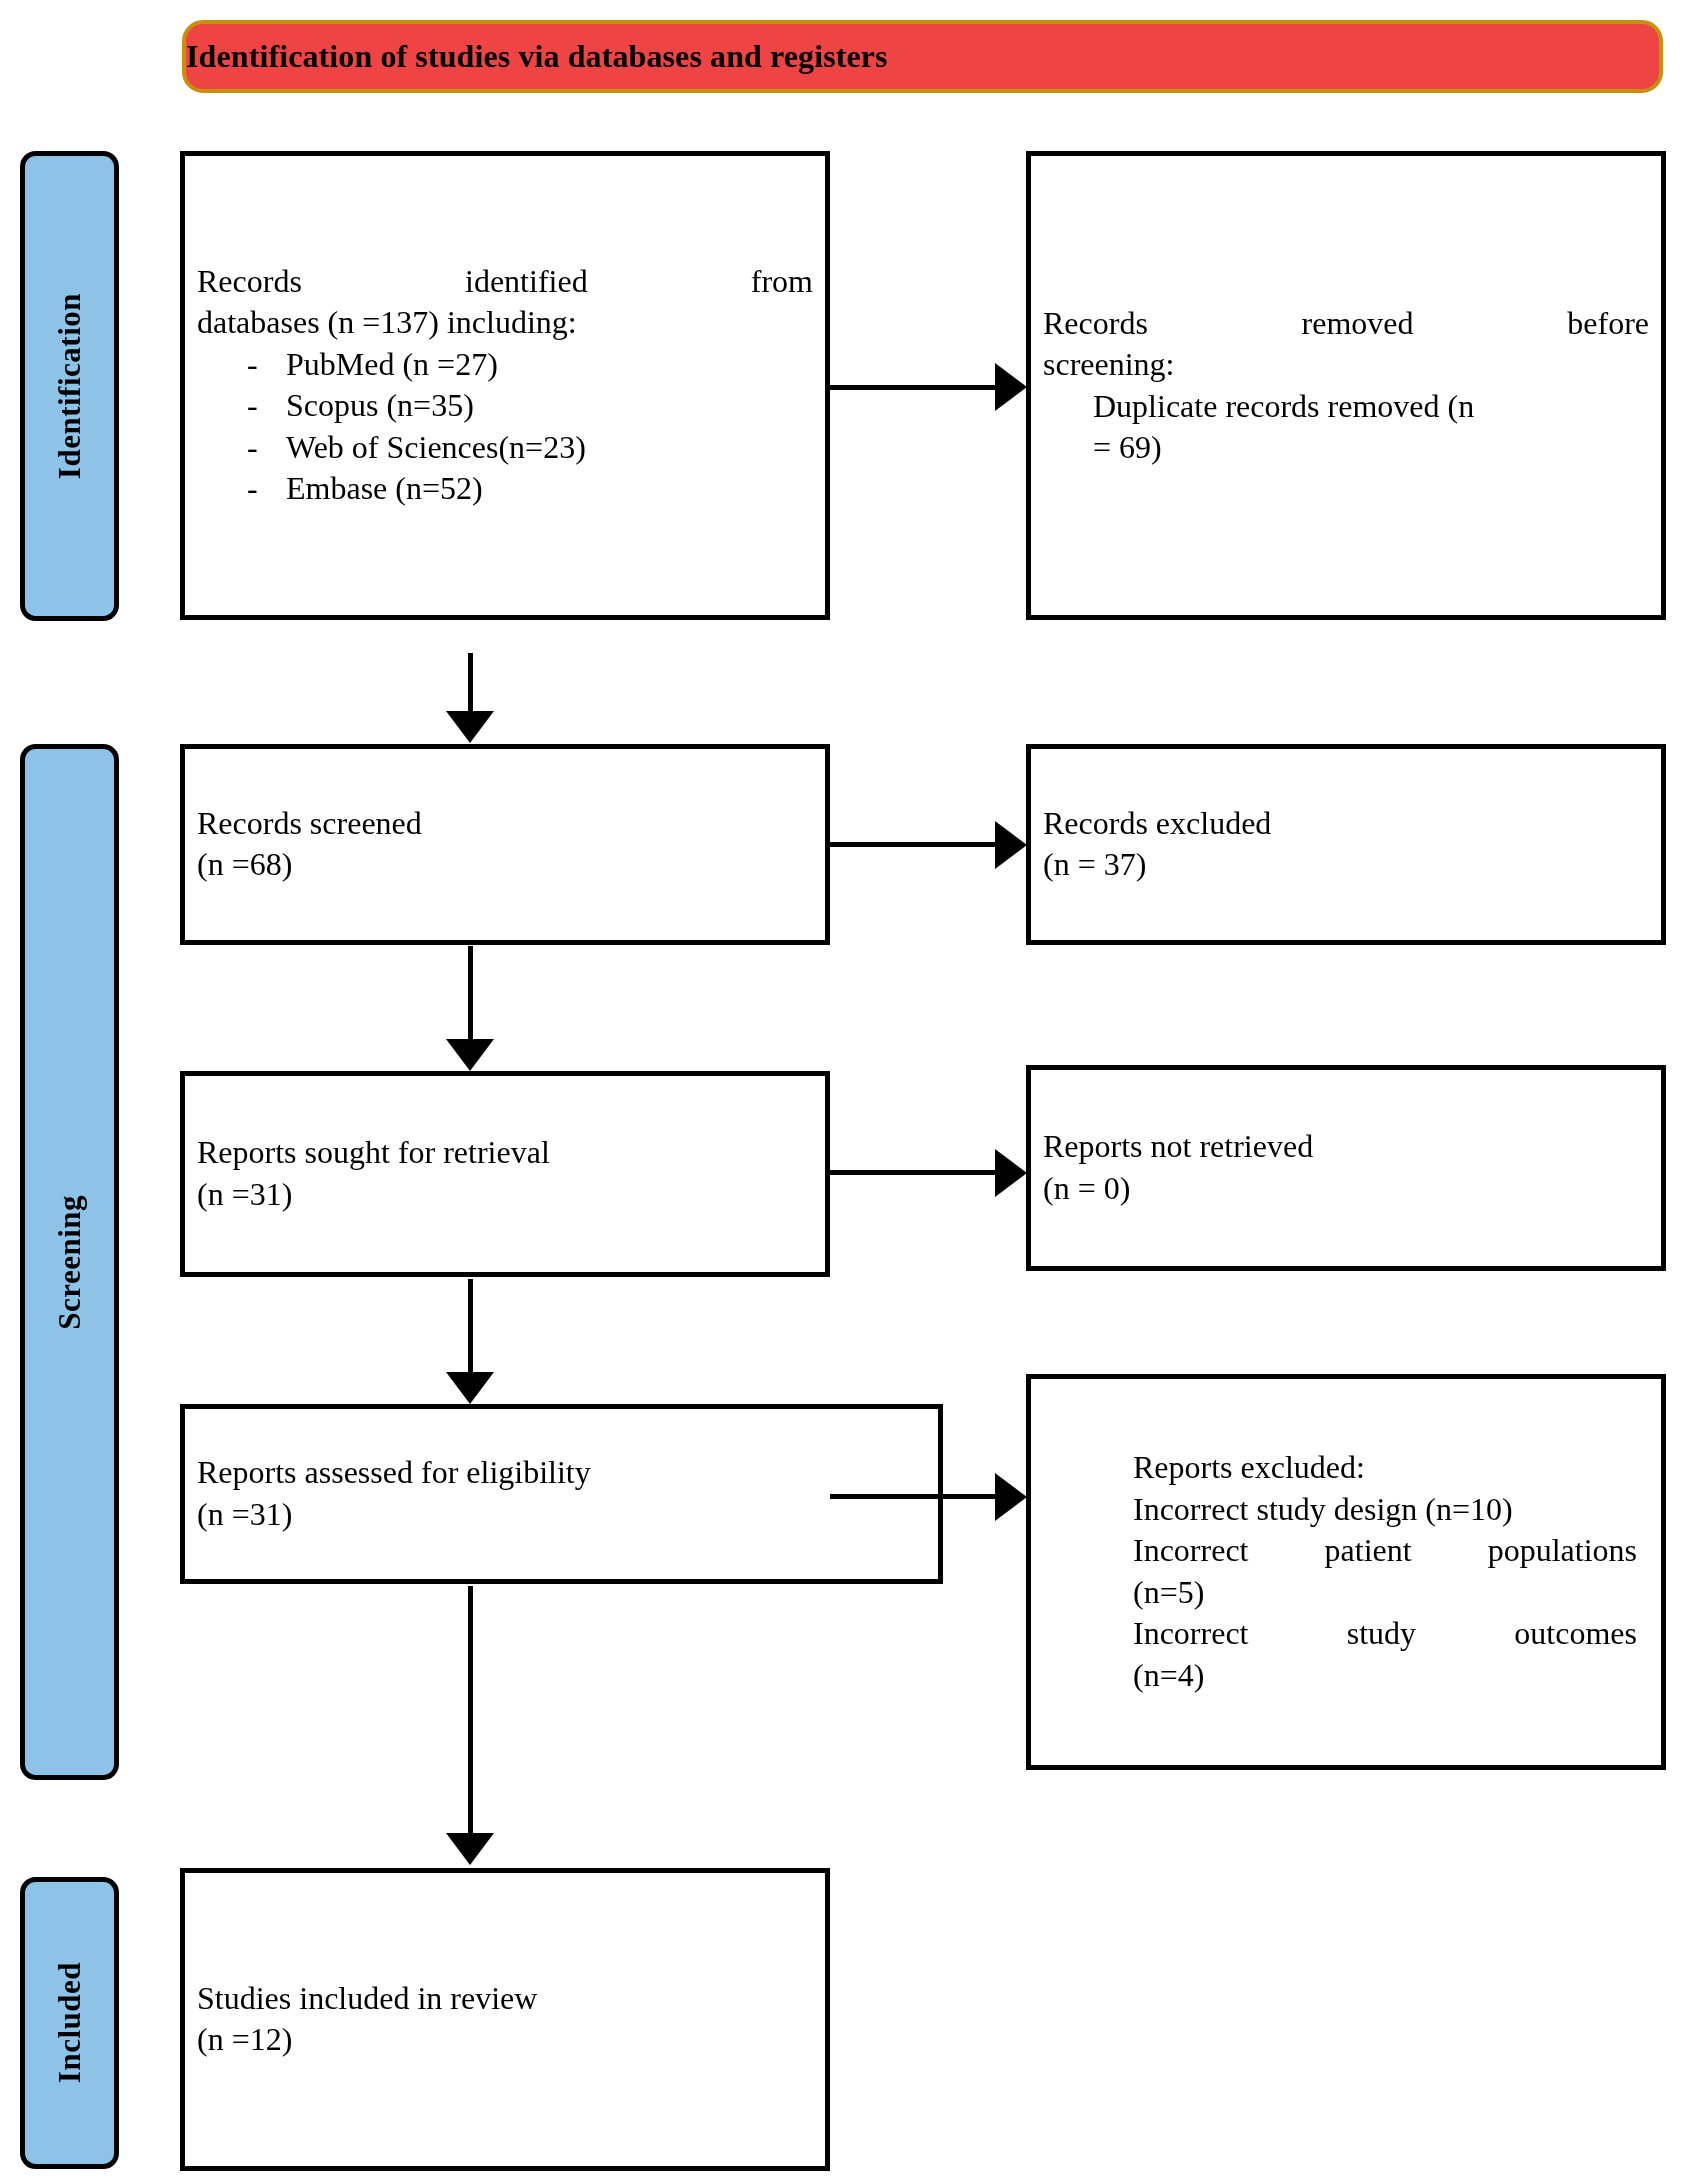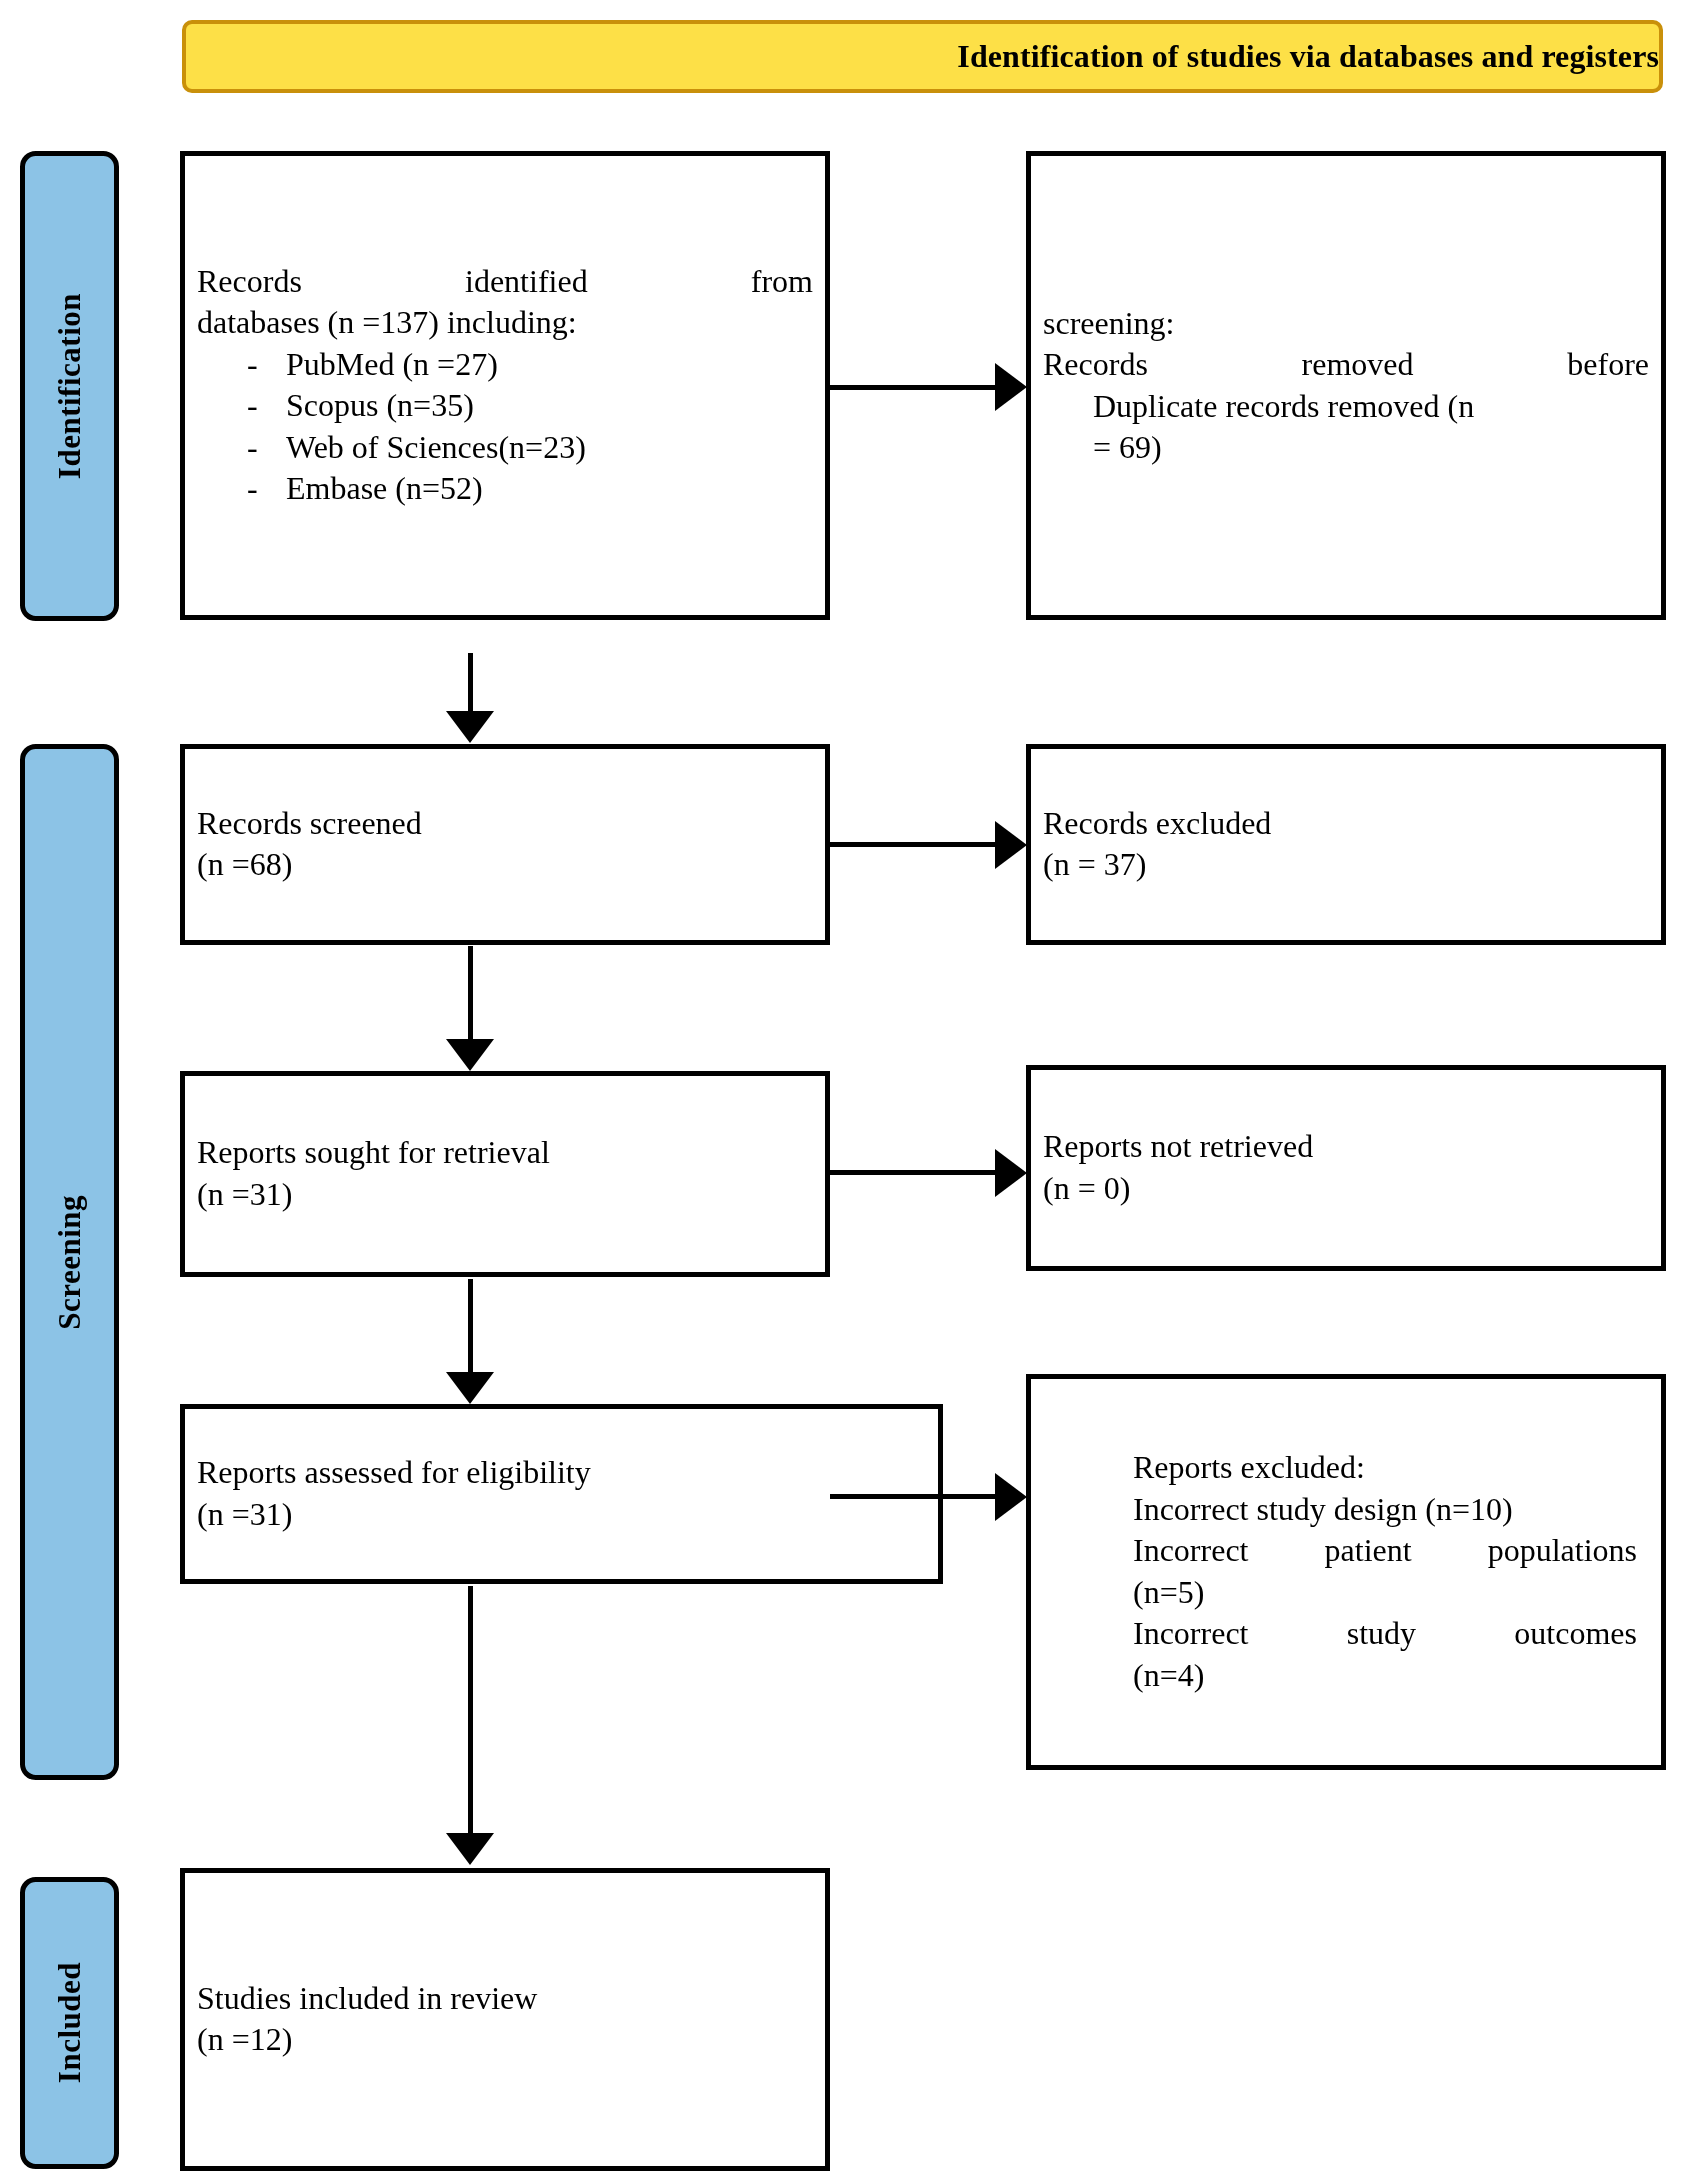--- a/index.html
+++ b/index.html
@@ -18,27 +18,27 @@
     overflow: hidden;
   }
 
   
   .banner {
     position: absolute;
     left: 182px;
     top: 20px;
     width: 1481px;
     height: 73px;
-    background: #fde047;
+    background: #ef4444;
     border: 4.7px solid #C9900A;
-    border-radius: 10px;
+    border-radius: 21px;
     box-sizing: border-box;
     display: flex;
     align-items: center;
-    justify-content: flex-end;
+    justify-content: flex-start;
   }
   .banner-text {
     font-size: 32px;
     font-weight: bold;
     color: #000000;
     letter-spacing: 0.1px;
     text-align: center;
     line-height: 1.1;
   }
 
@@ -185,22 +185,22 @@
         </li>
       </ul>
     </div>
   </div>
 
   <div class="h-arrow-line" style="left:830px; top:385px; width:167px;"></div>
   <div class="h-arrow-head" style="left:995px; top:363px;"></div>
 
   <div class="box" style="left:1026px; top:151px; width:640px; height:469px;">
     <div class="box-inner">
+      <p class="ptext justify">Records removed before</p>
       <p class="ptext leftalign">screening:</p>
-      <p class="ptext justify">Records removed before</p>
       <div class="indent-block">
         <p class="ptext leftalign">Duplicate records removed (n</p>
         <p class="ptext leftalign">= 69)</p>
       </div>
     </div>
   </div>
 
   <div class="v-arrow-line" style="left:468px; top:653px; height:63px;"></div>
   <div class="v-arrow-head" style="left:446px; top:711px;"></div>
 

